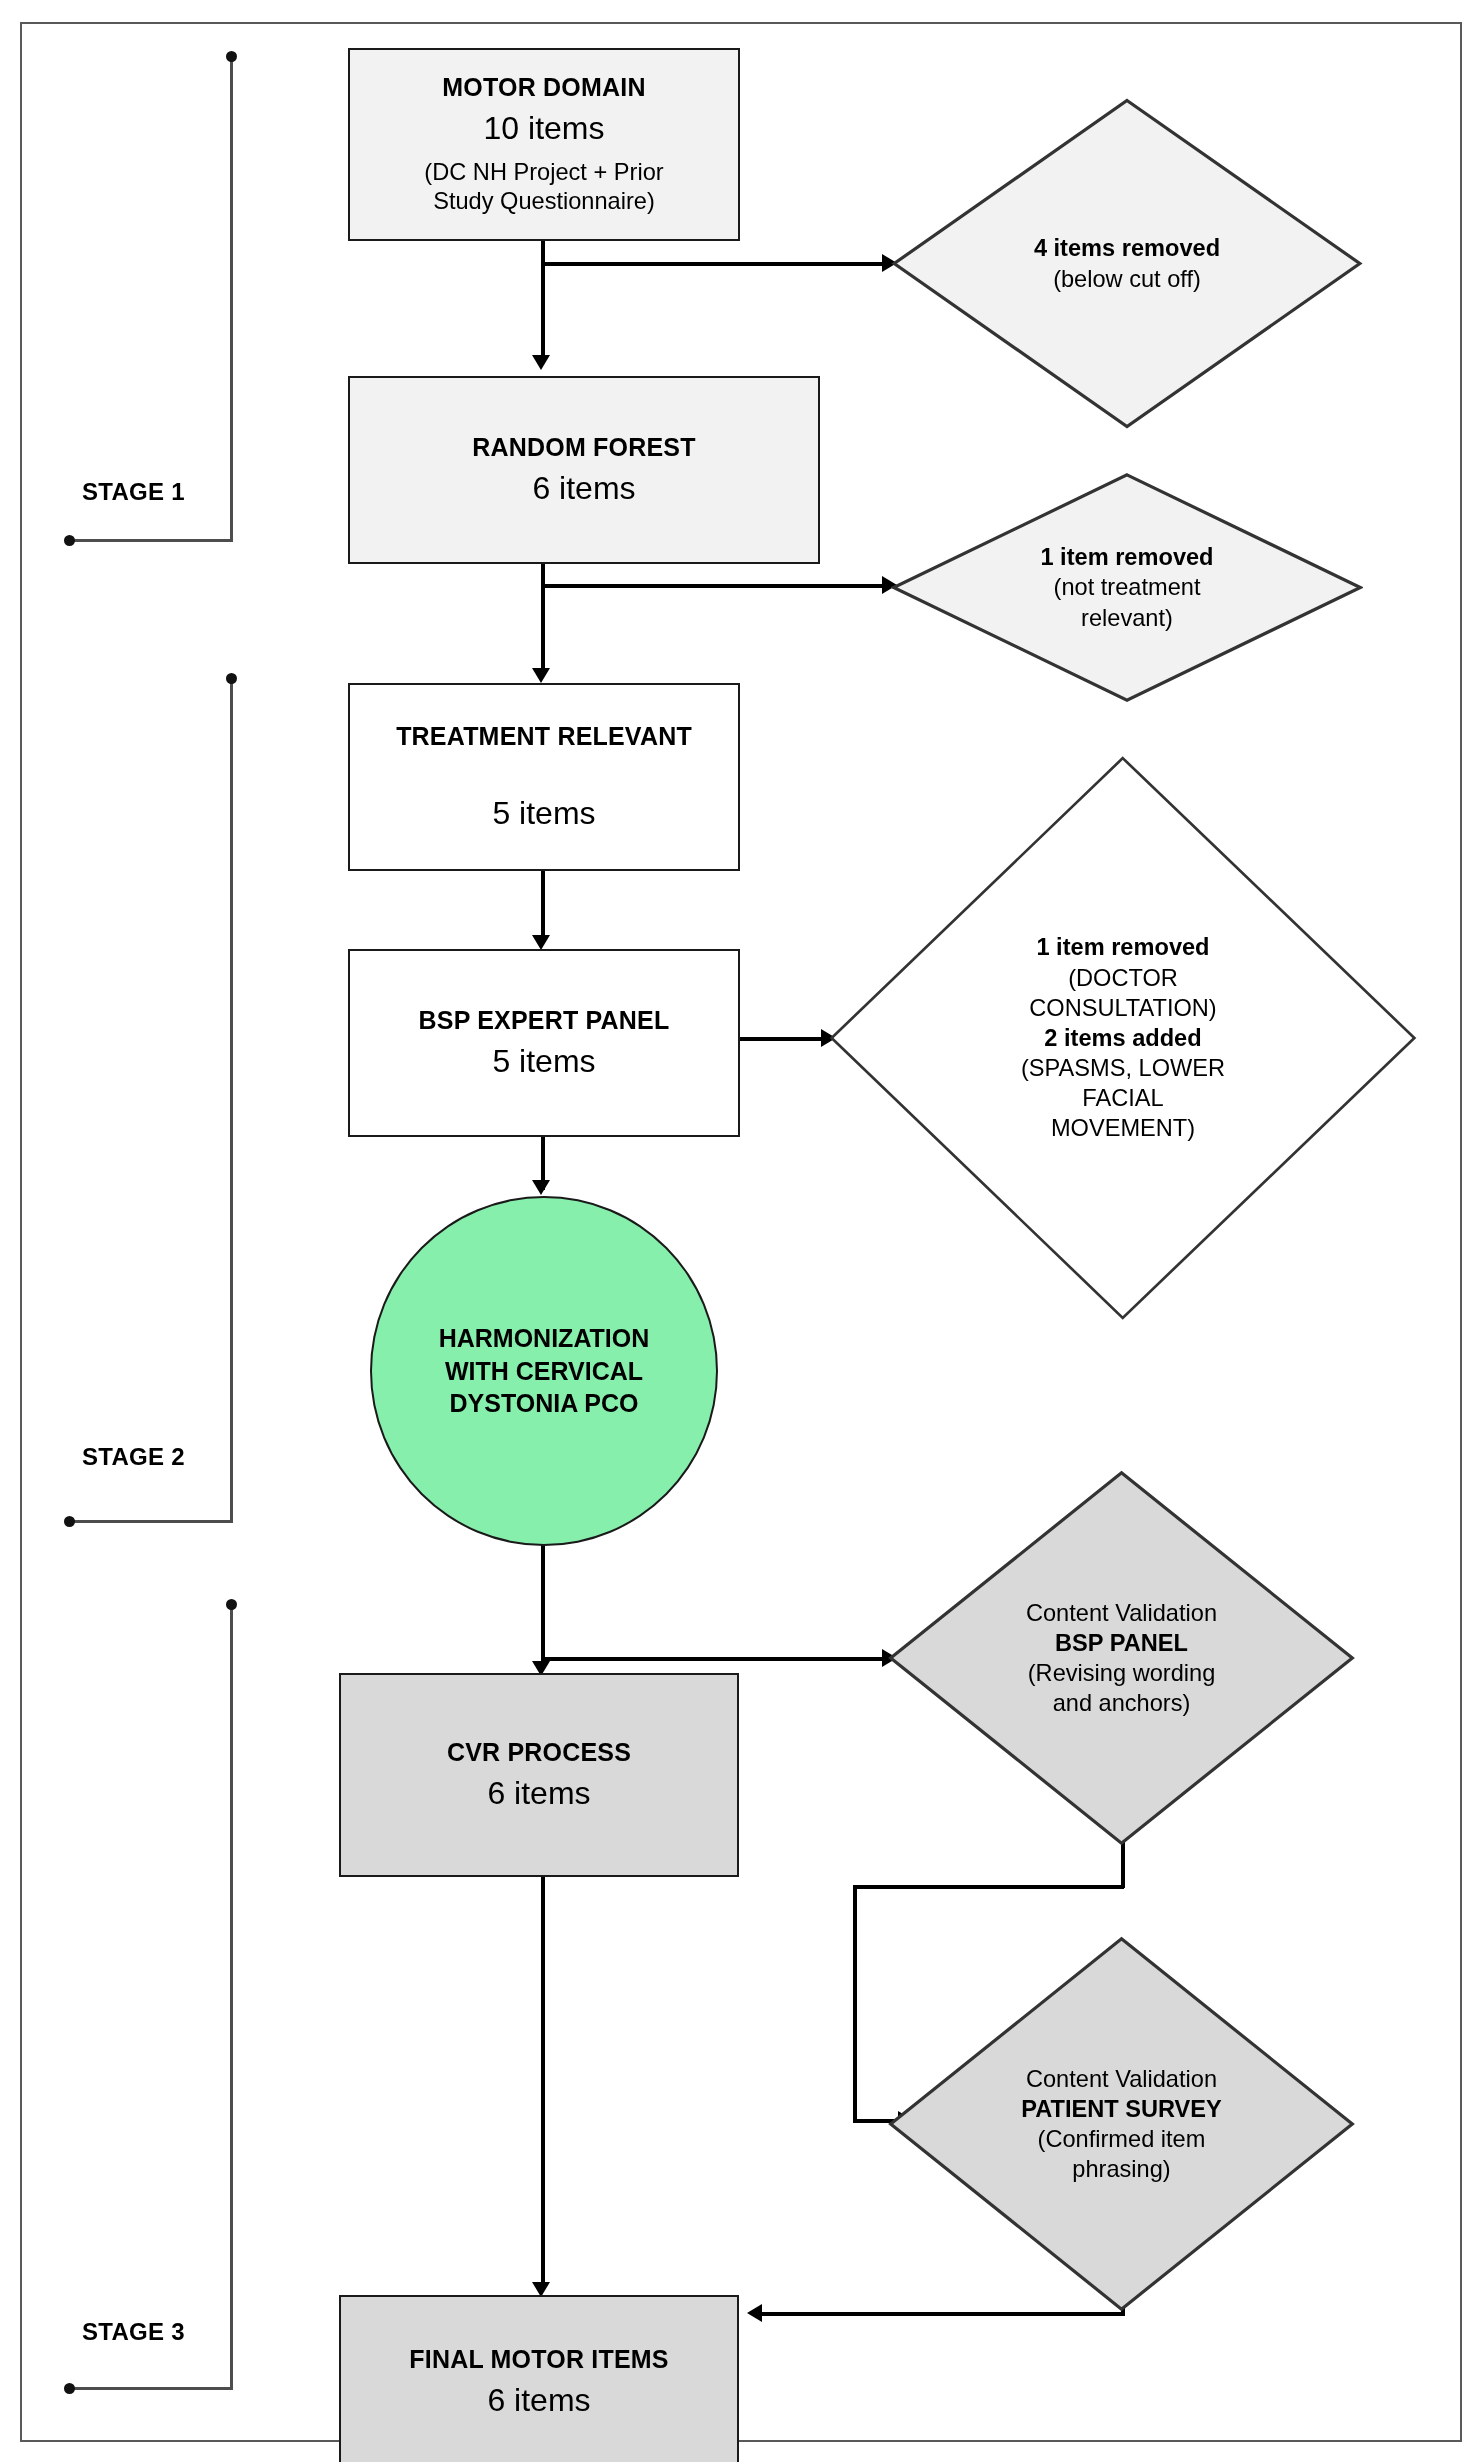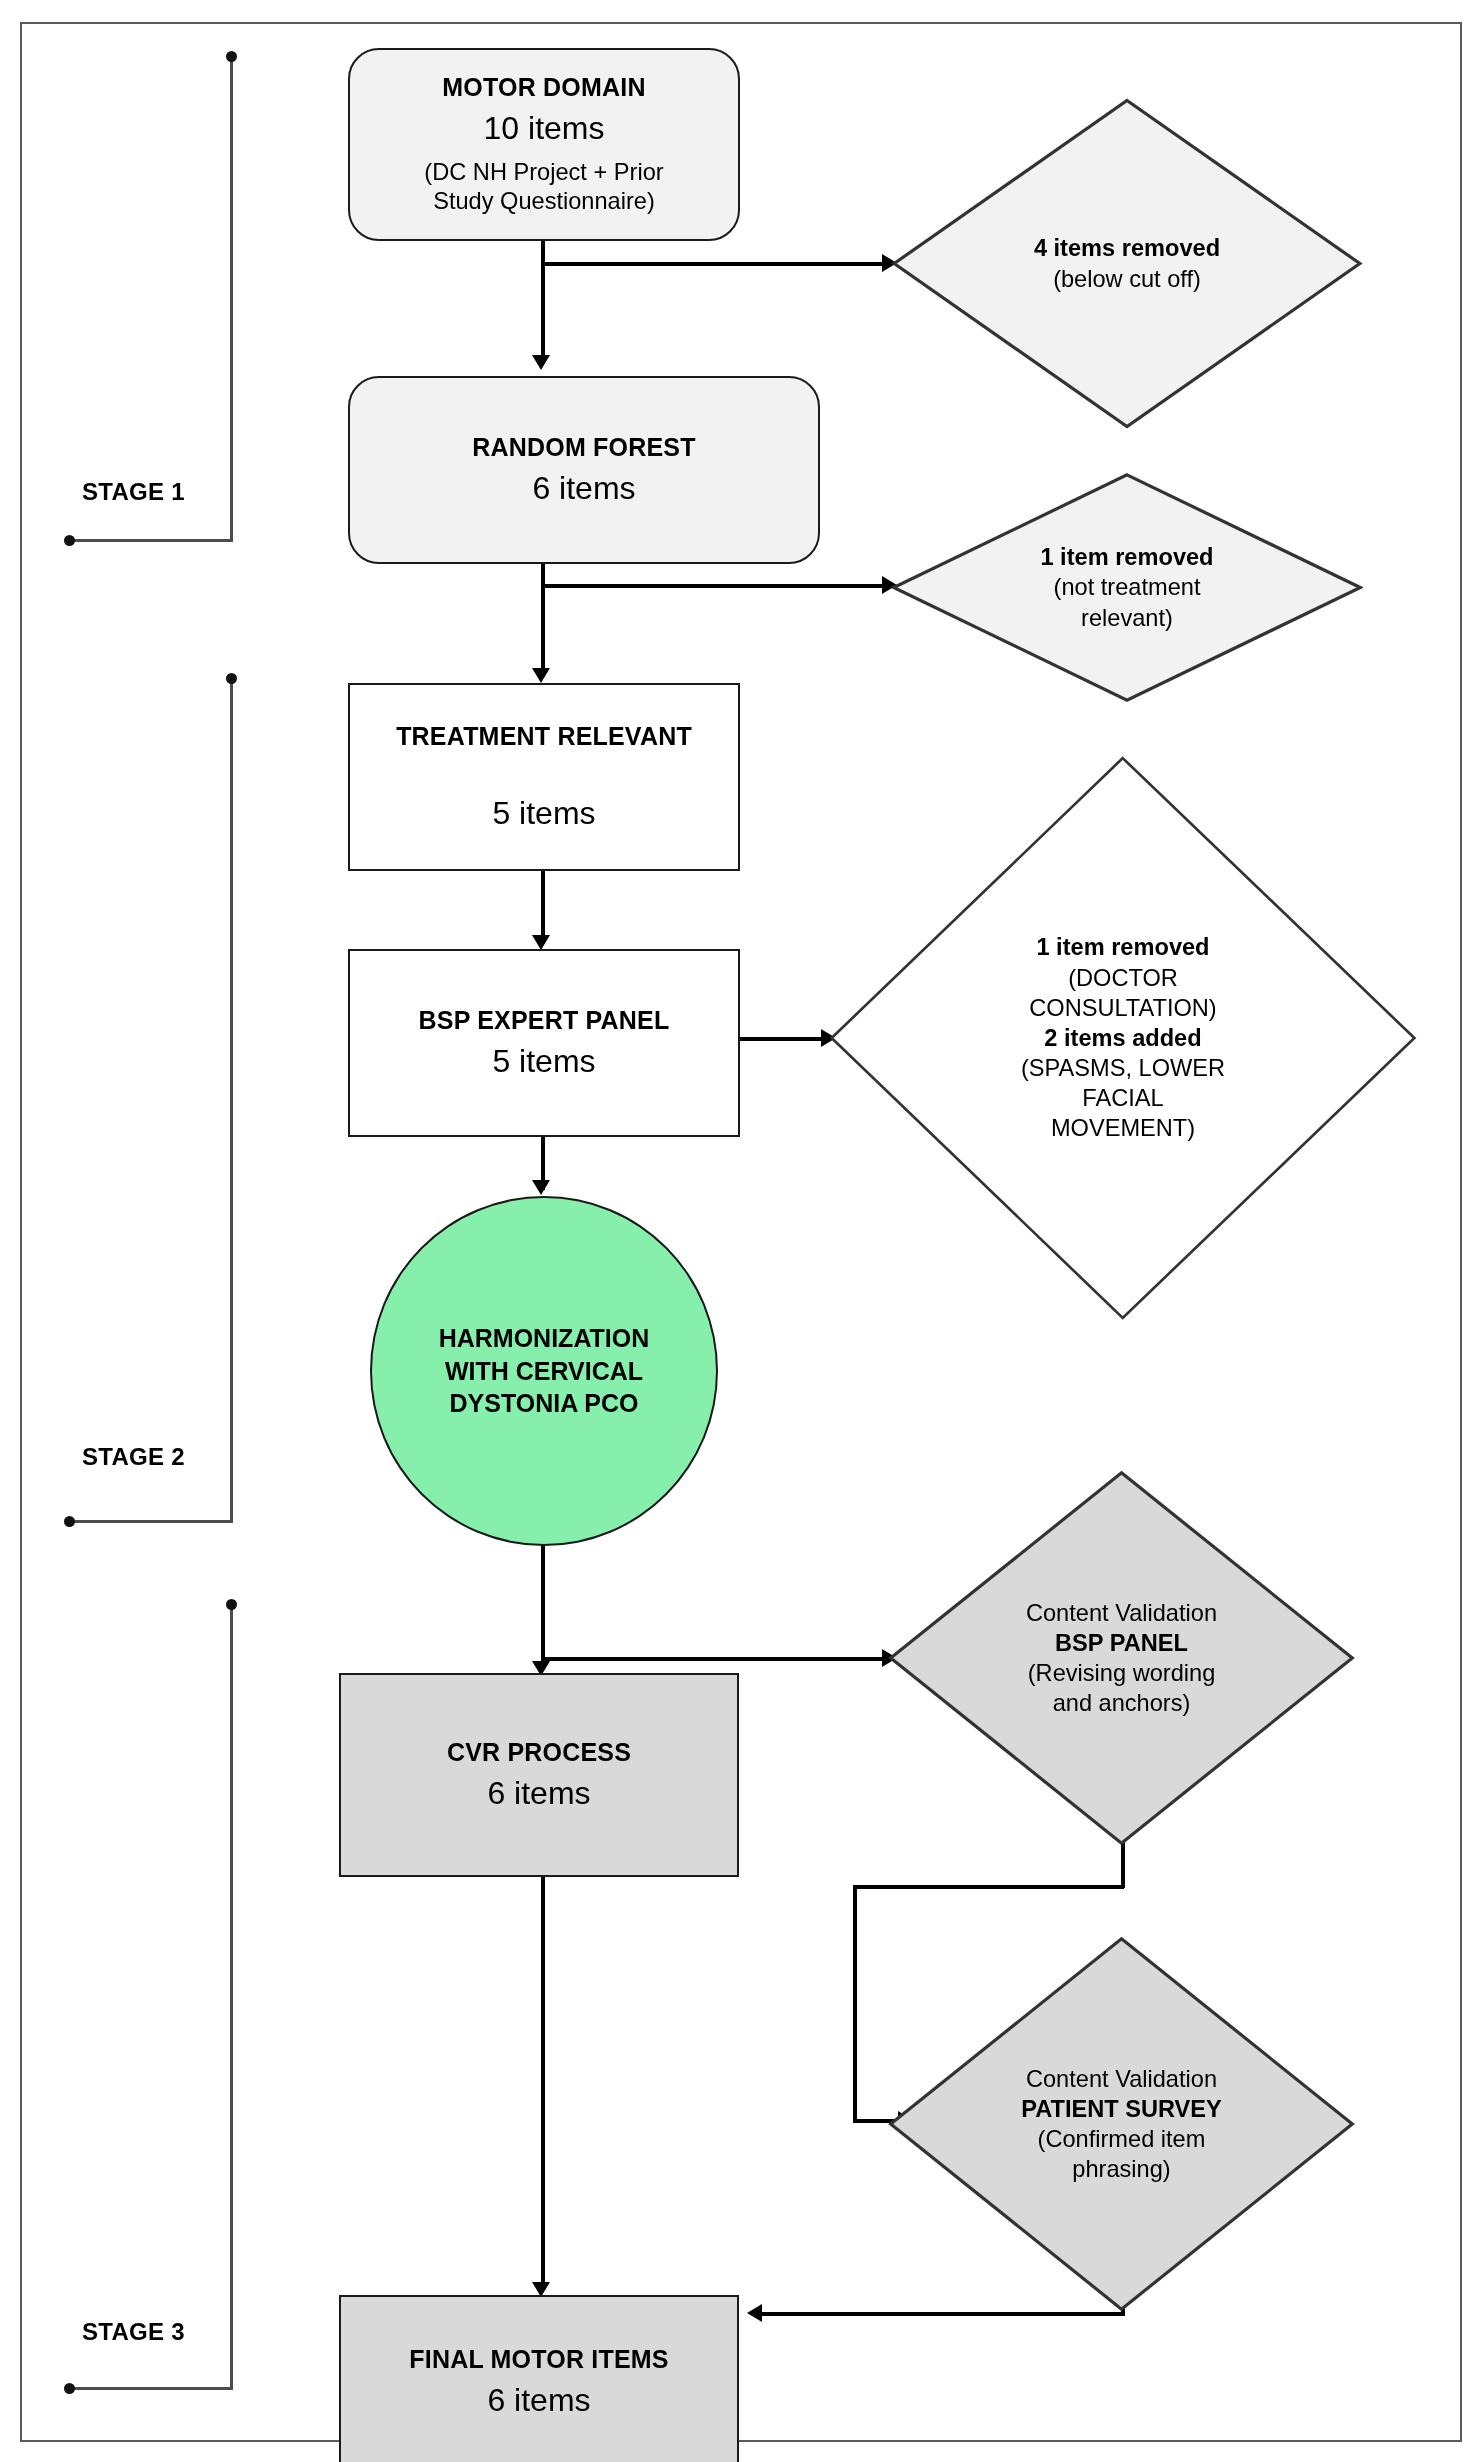--- a/index.html
+++ b/index.html
@@ -76,21 +76,21 @@
     box-sizing: border-box;
     border: 2.1px solid #1a1a1a;
     display: flex;
     flex-direction: column;
     align-items: center;
     justify-content: center;
     text-align: center;
     line-height: 1.25;
     color: #000000;
   }
-  .pbox.fill-light { background: #f2f2f2; border-radius: 31px; }
+  .pbox.fill-light { background: #f2f2f2; }
   .pbox.fill-white { background: #ffffff; }
   .pbox.fill-gray  { background: #d9d9d9; }
   .pbox .ttl {
     font-weight: bold;
     font-size: 25px;
     letter-spacing: 0.2px;
   }
   .pbox .sub {
     font-size: 32px;
     font-weight: normal;

